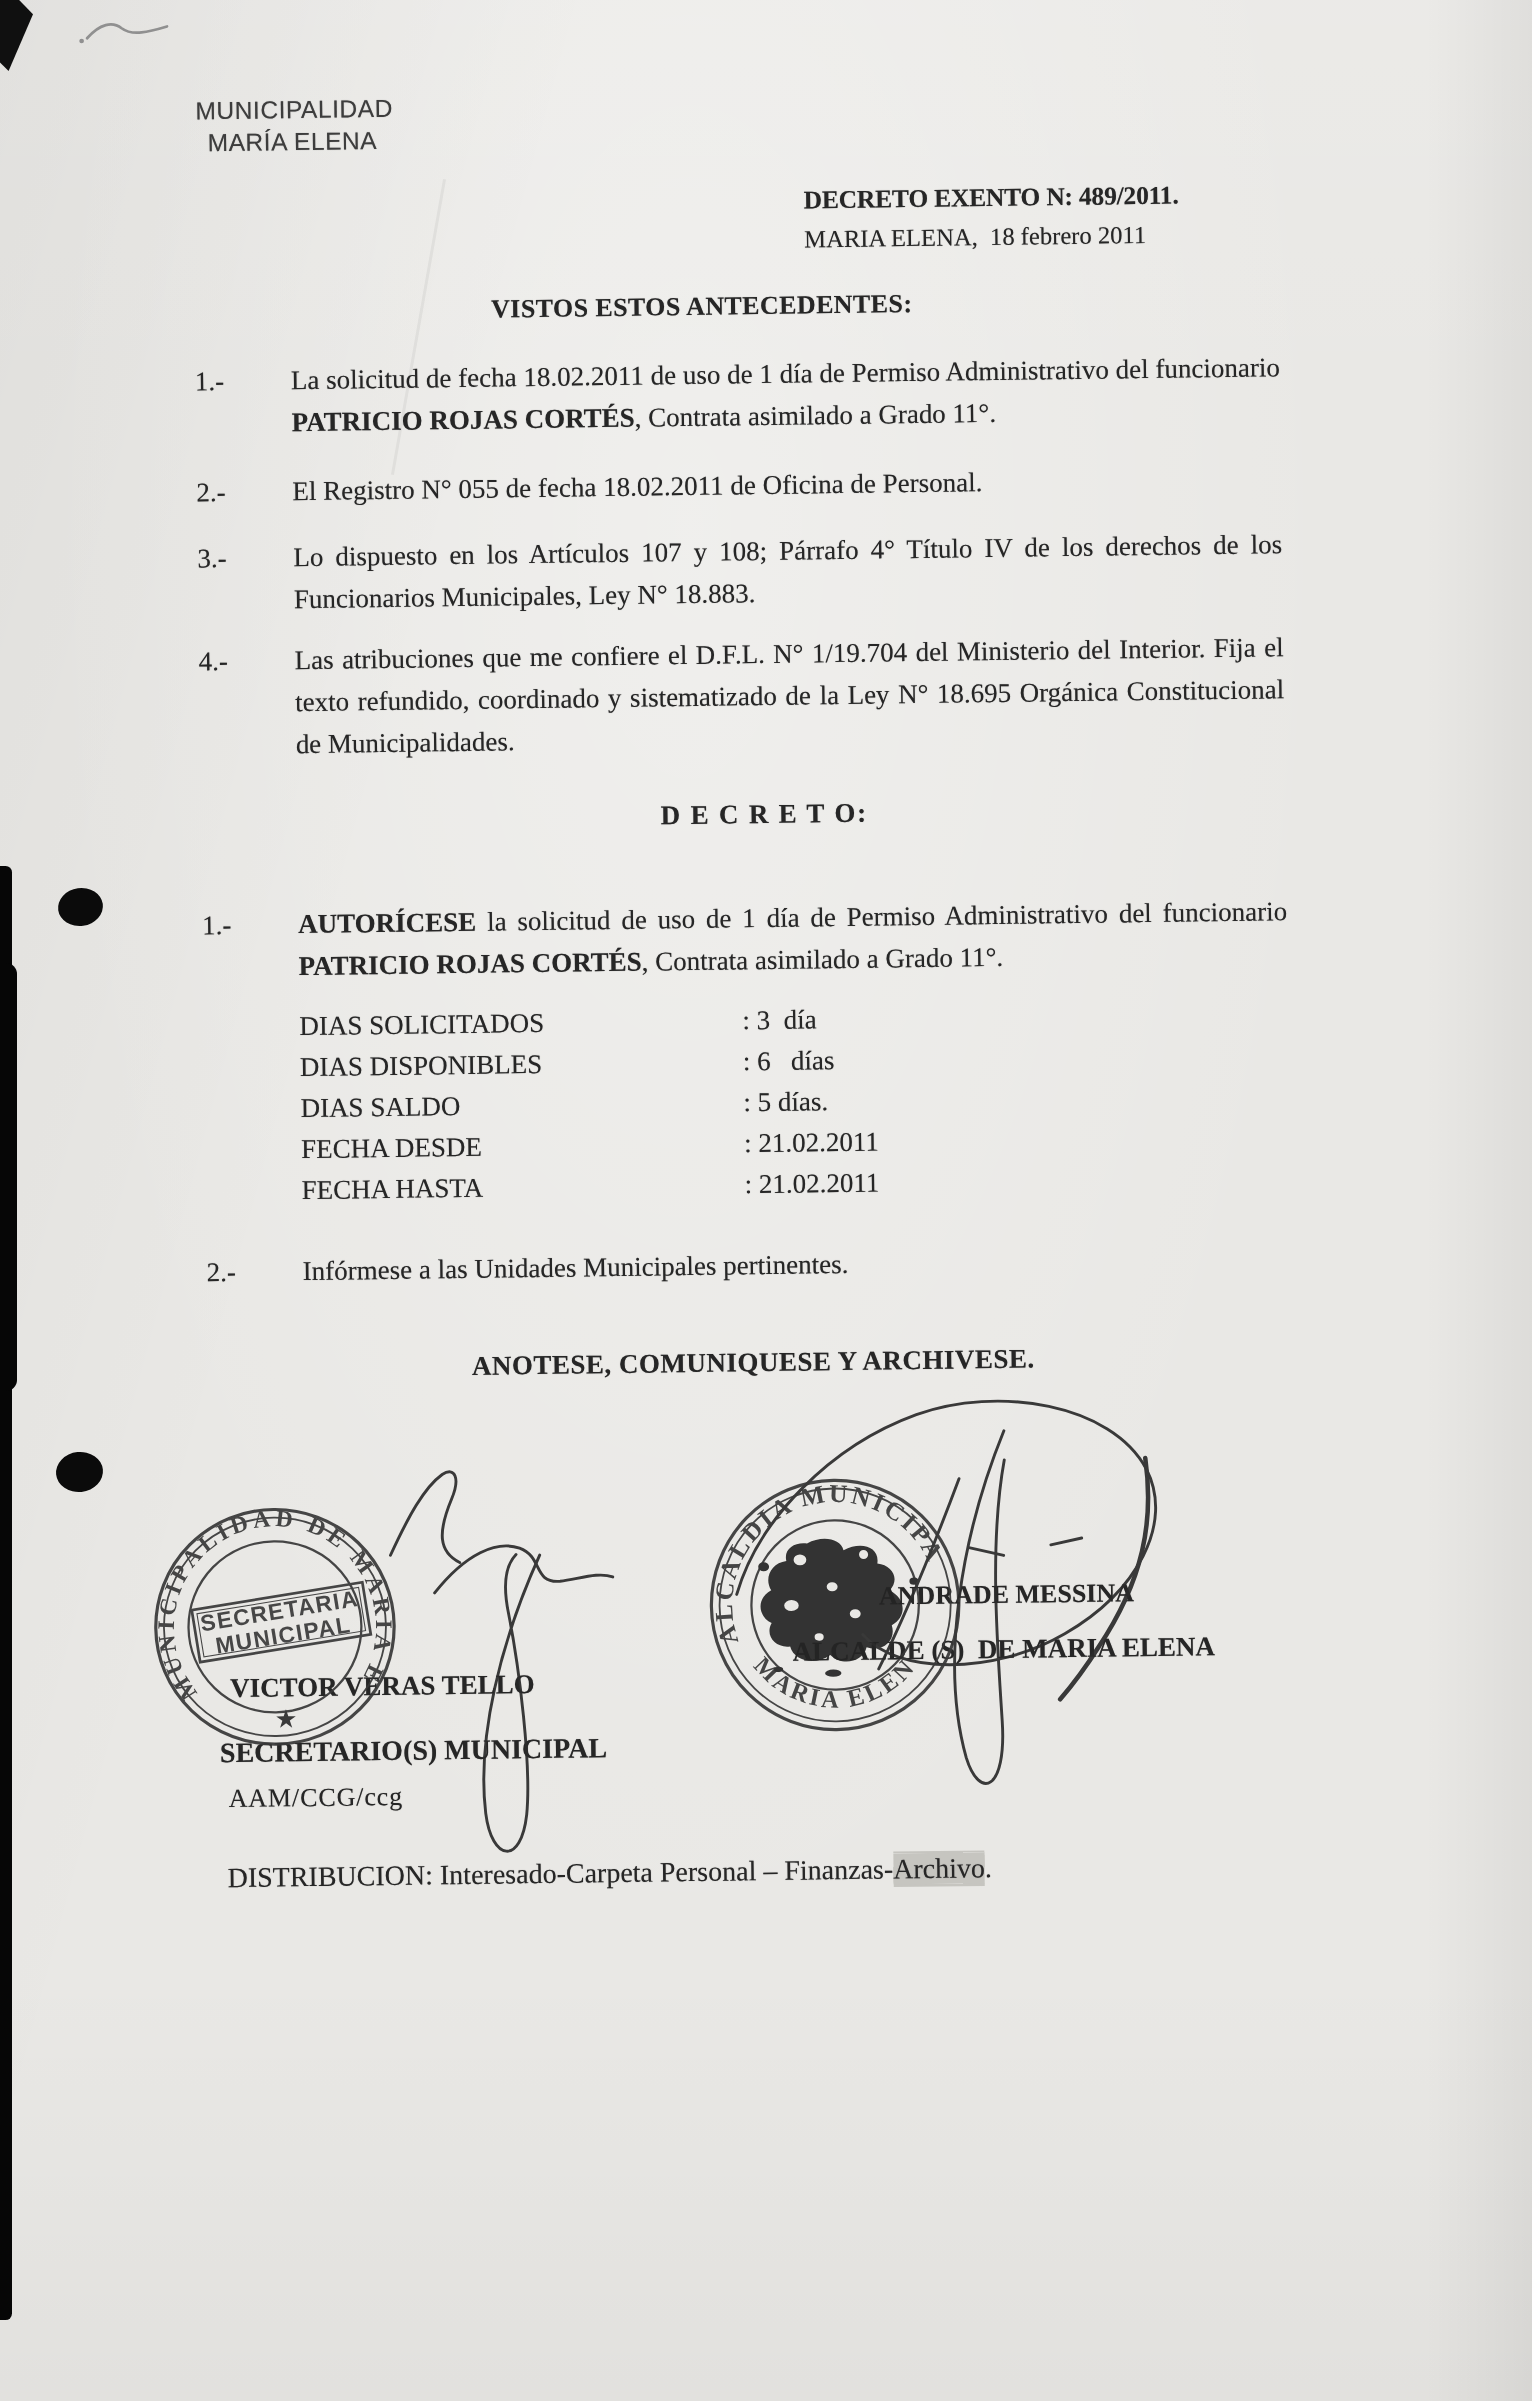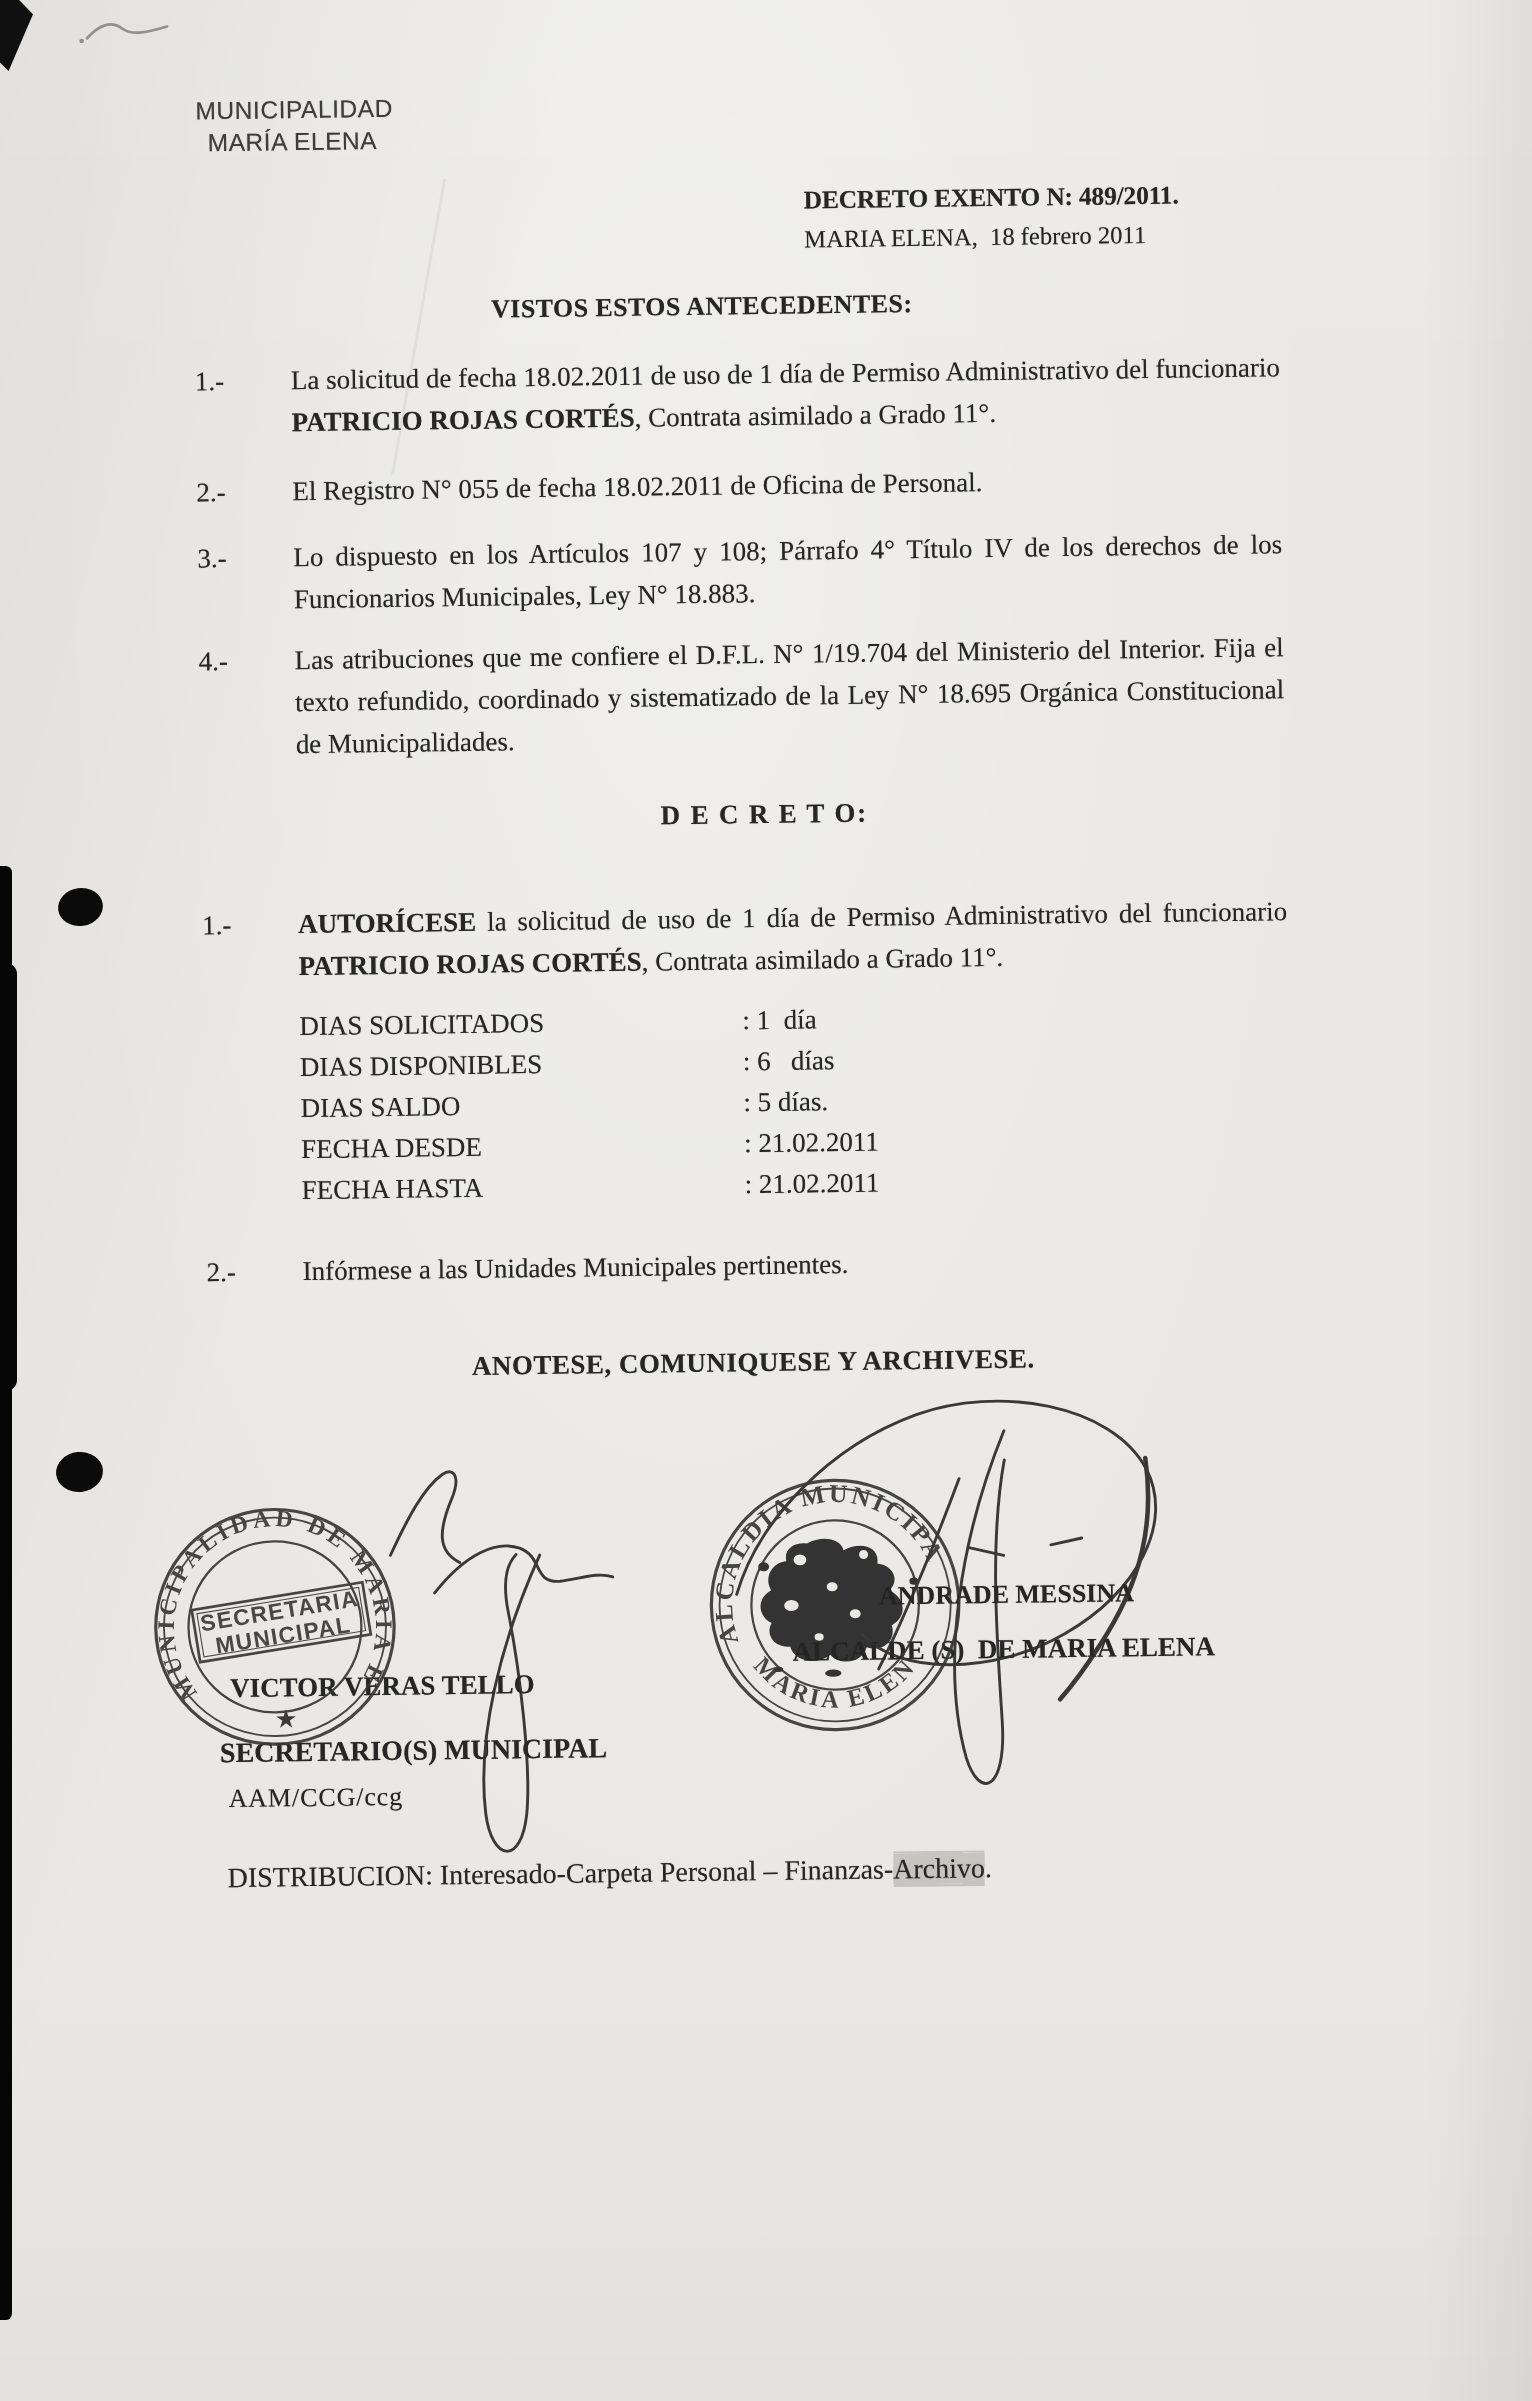--- a/index.html
+++ b/index.html
@@ -101,21 +101,21 @@
 
     <div class="abs dlist ink">
       <div class="nitem">
         <div class="inum">1.-</div>
         <div class="itext"><span class="lead">AUTORÍCESE</span><span>la solicitud de uso de 1 día de Permiso Administrativo del funcionario </span><span class="bname">PATRICIO ROJAS CORTÉS</span><span>, Contrata asimilado a Grado 11°.</span></div>
       </div>
 
       <div class="details">
         <div class="drow">
           <div class="dlabel">DIAS SOLICITADOS</div>
-          <div class="dvalue">: 1  día</div>
+          <div class="dvalue">: 3  día</div>
         </div>
         <div class="drow">
           <div class="dlabel">DIAS DISPONIBLES</div>
           <div class="dvalue">: 6   días</div>
         </div>
         <div class="drow">
           <div class="dlabel">DIAS SALDO</div>
           <div class="dvalue">: 5 días.</div>
         </div>
         <div class="drow">

